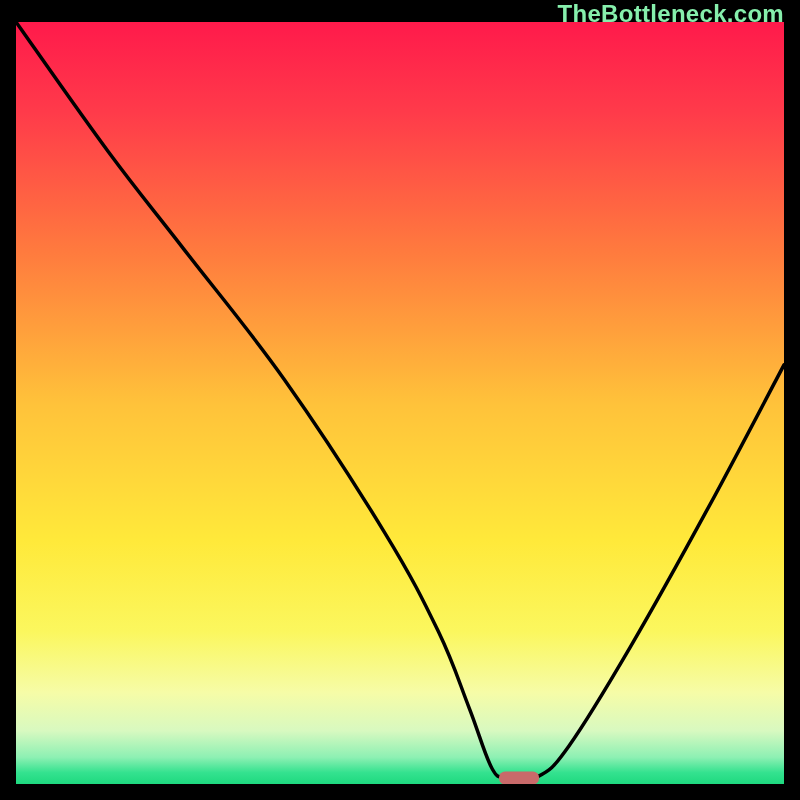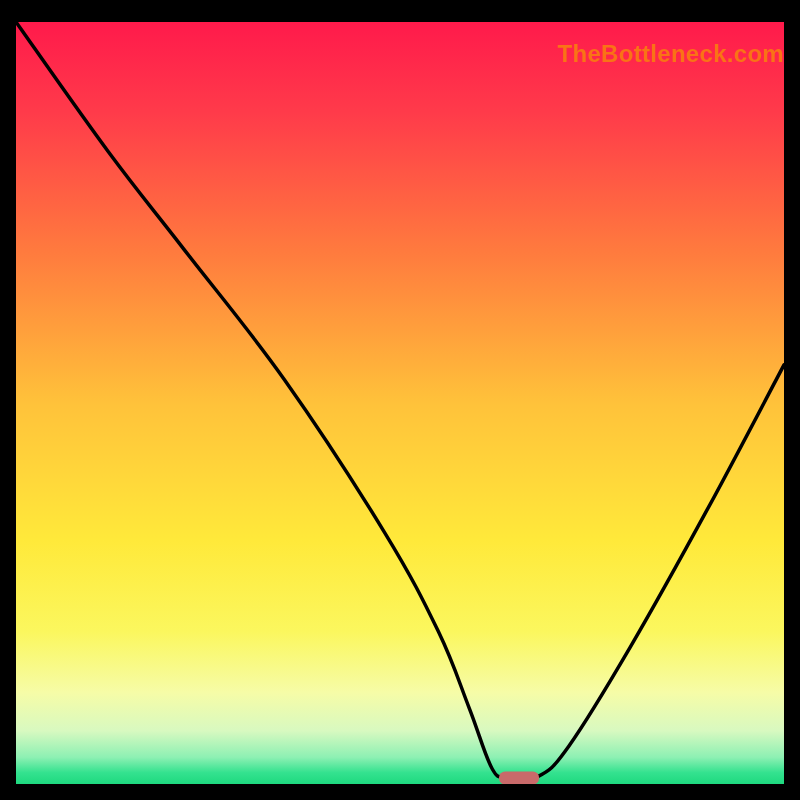--- a/index.html
+++ b/index.html
@@ -22,26 +22,25 @@
     left: 16px;
     top: 22px;
     width: 768px;
     height: 762px;
     overflow: hidden;
   }
   .watermark {
     position: absolute;
     top: 0px;
     right: 16px;
-    color: #f97316;
+    color: #86efac;
     font-size: 24px;
     font-weight: 600;
     letter-spacing: 0.3px;
     z-index: 10;
-    margin-top: 40px;
   }
   svg {
     display: block;
   }
 </style>
 </head>
 <body>
 
 <div class="frame">
   <div class="watermark">TheBottleneck.com</div>

